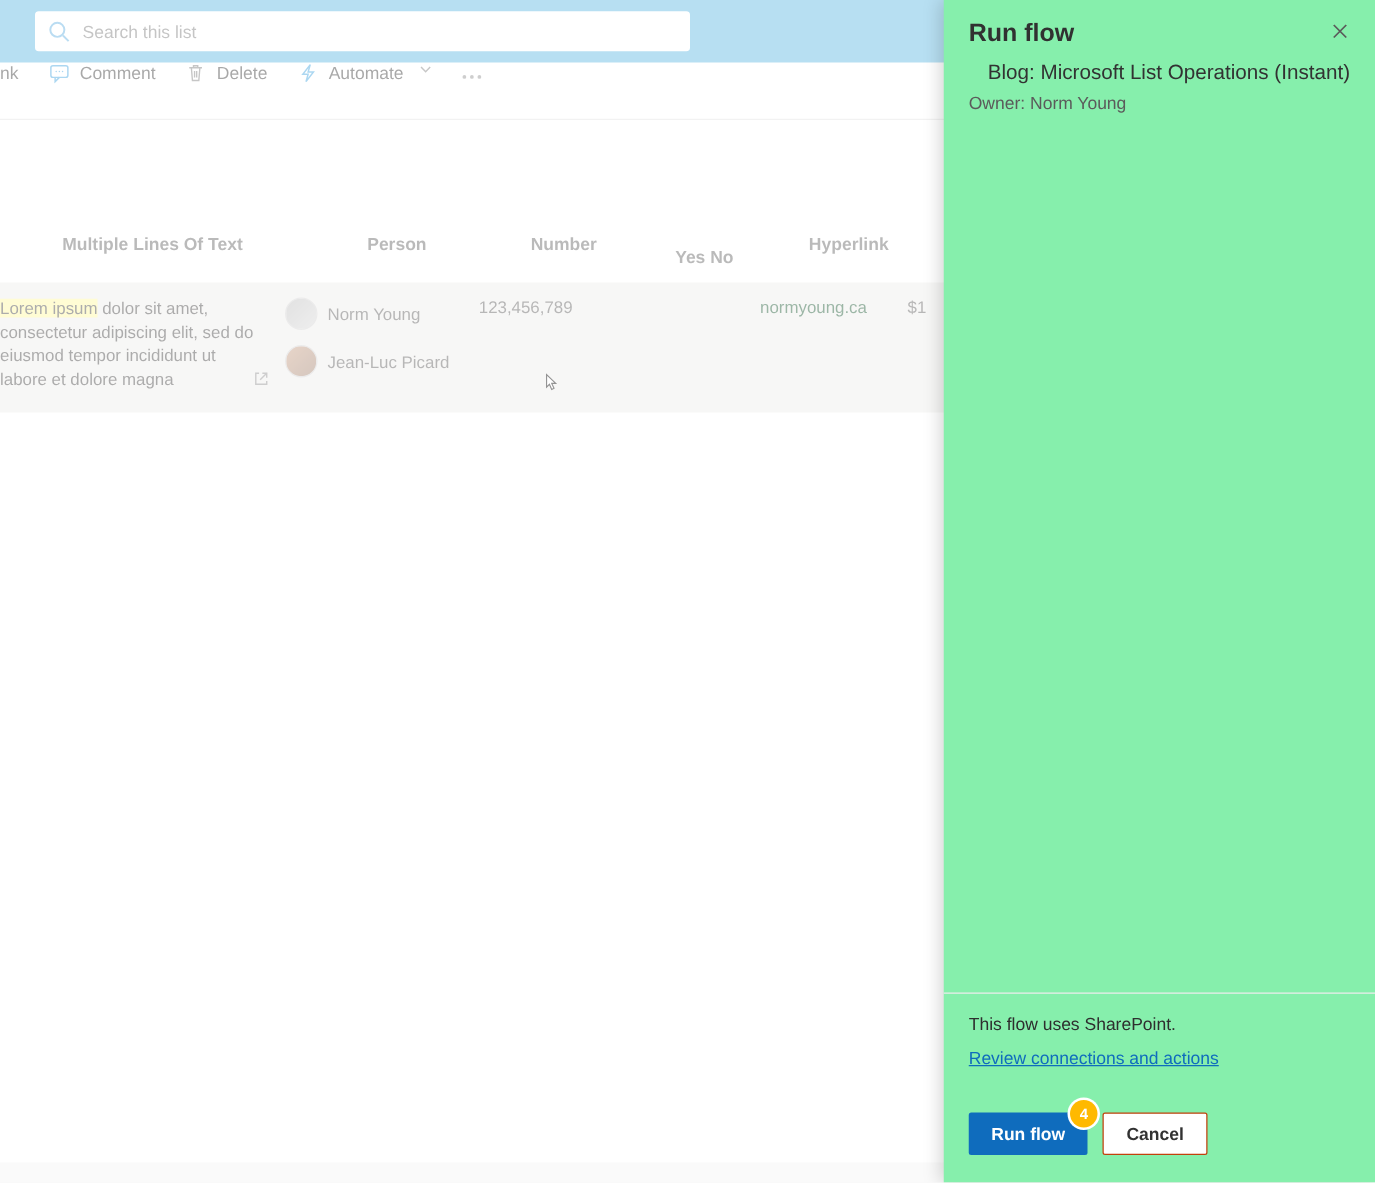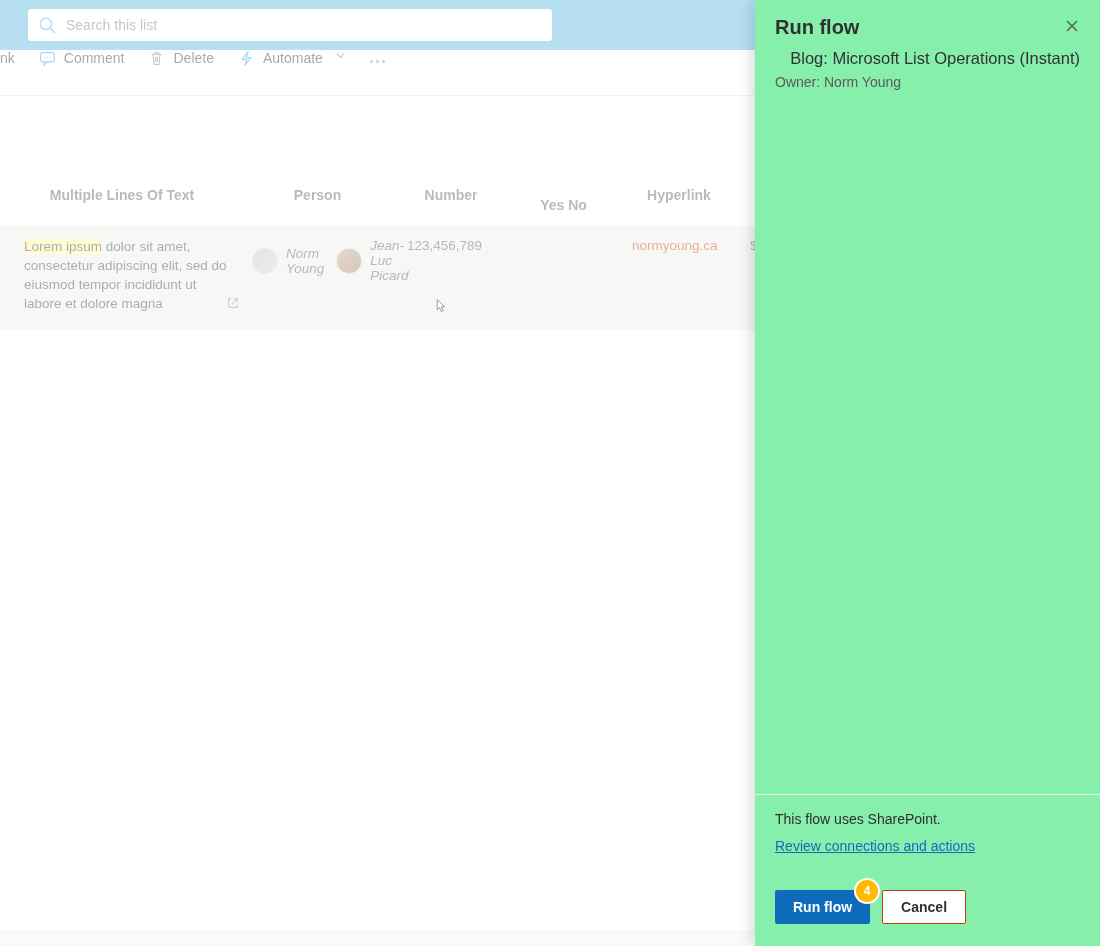--- a/index.html
+++ b/index.html
@@ -88,35 +88,35 @@
   .colhead .col .chev{opacity:.8;}
   .c-text{width:220px;}
   .c-person{width:155px;margin-left:8px;}
   .c-number{width:112px;justify-content:space-between;}
   .c-yesno{width:113px;margin-top:20px;}
   .c-link{width:118px;}
   .c-cur{width:60px;}
   .row{
     display:flex;
     background:var(--row-sel);
-    padding:12px 0 16px 24px;
+    padding:12px 0 16px 0;
     font-size:13.5px;
     color:#323232;
     position:relative;
   }
   .row .cell{box-sizing:border-box;}
   .cell.c-text{color:#3a3a3a;line-height:1.4;position:relative;padding-right:12px;}
   .cell.c-text .hl{background:#fff89a;}
   .cell.c-text .open-icon{position:absolute;right:4px;bottom:-2px;color:#8a8a8a;}
   .cell.c-text .open-icon svg{width:14px;height:14px;}
-  .persons{display:flex;flex-direction:row;gap:12px;font-style:italic;}
+  .persons{display:flex;flex-direction:column;gap:12px;}
   .person{display:flex;align-items:center;gap:8px;color:#555;}
   .avatar{width:26px;height:26px;border-radius:50%;background:linear-gradient(135deg,#b8b8b8,#d6d6d6);flex:none;border:1px solid #d0d0d0;box-sizing:border-box;}
   .cell.c-number{color:#555;}
-  .cell.c-link a{color:#c2410c;text-decoration:none;}
+  .cell.c-link a{color:#14532d;text-decoration:none;}
   .cell.c-cur{color:#555;}
   .cursor{
     position:absolute;
     left:429px; top:200px;
     width:22px;height:22px;
     pointer-events:none;
   }
   .cursor svg{width:22px;height:22px;}
   
   .dim{

